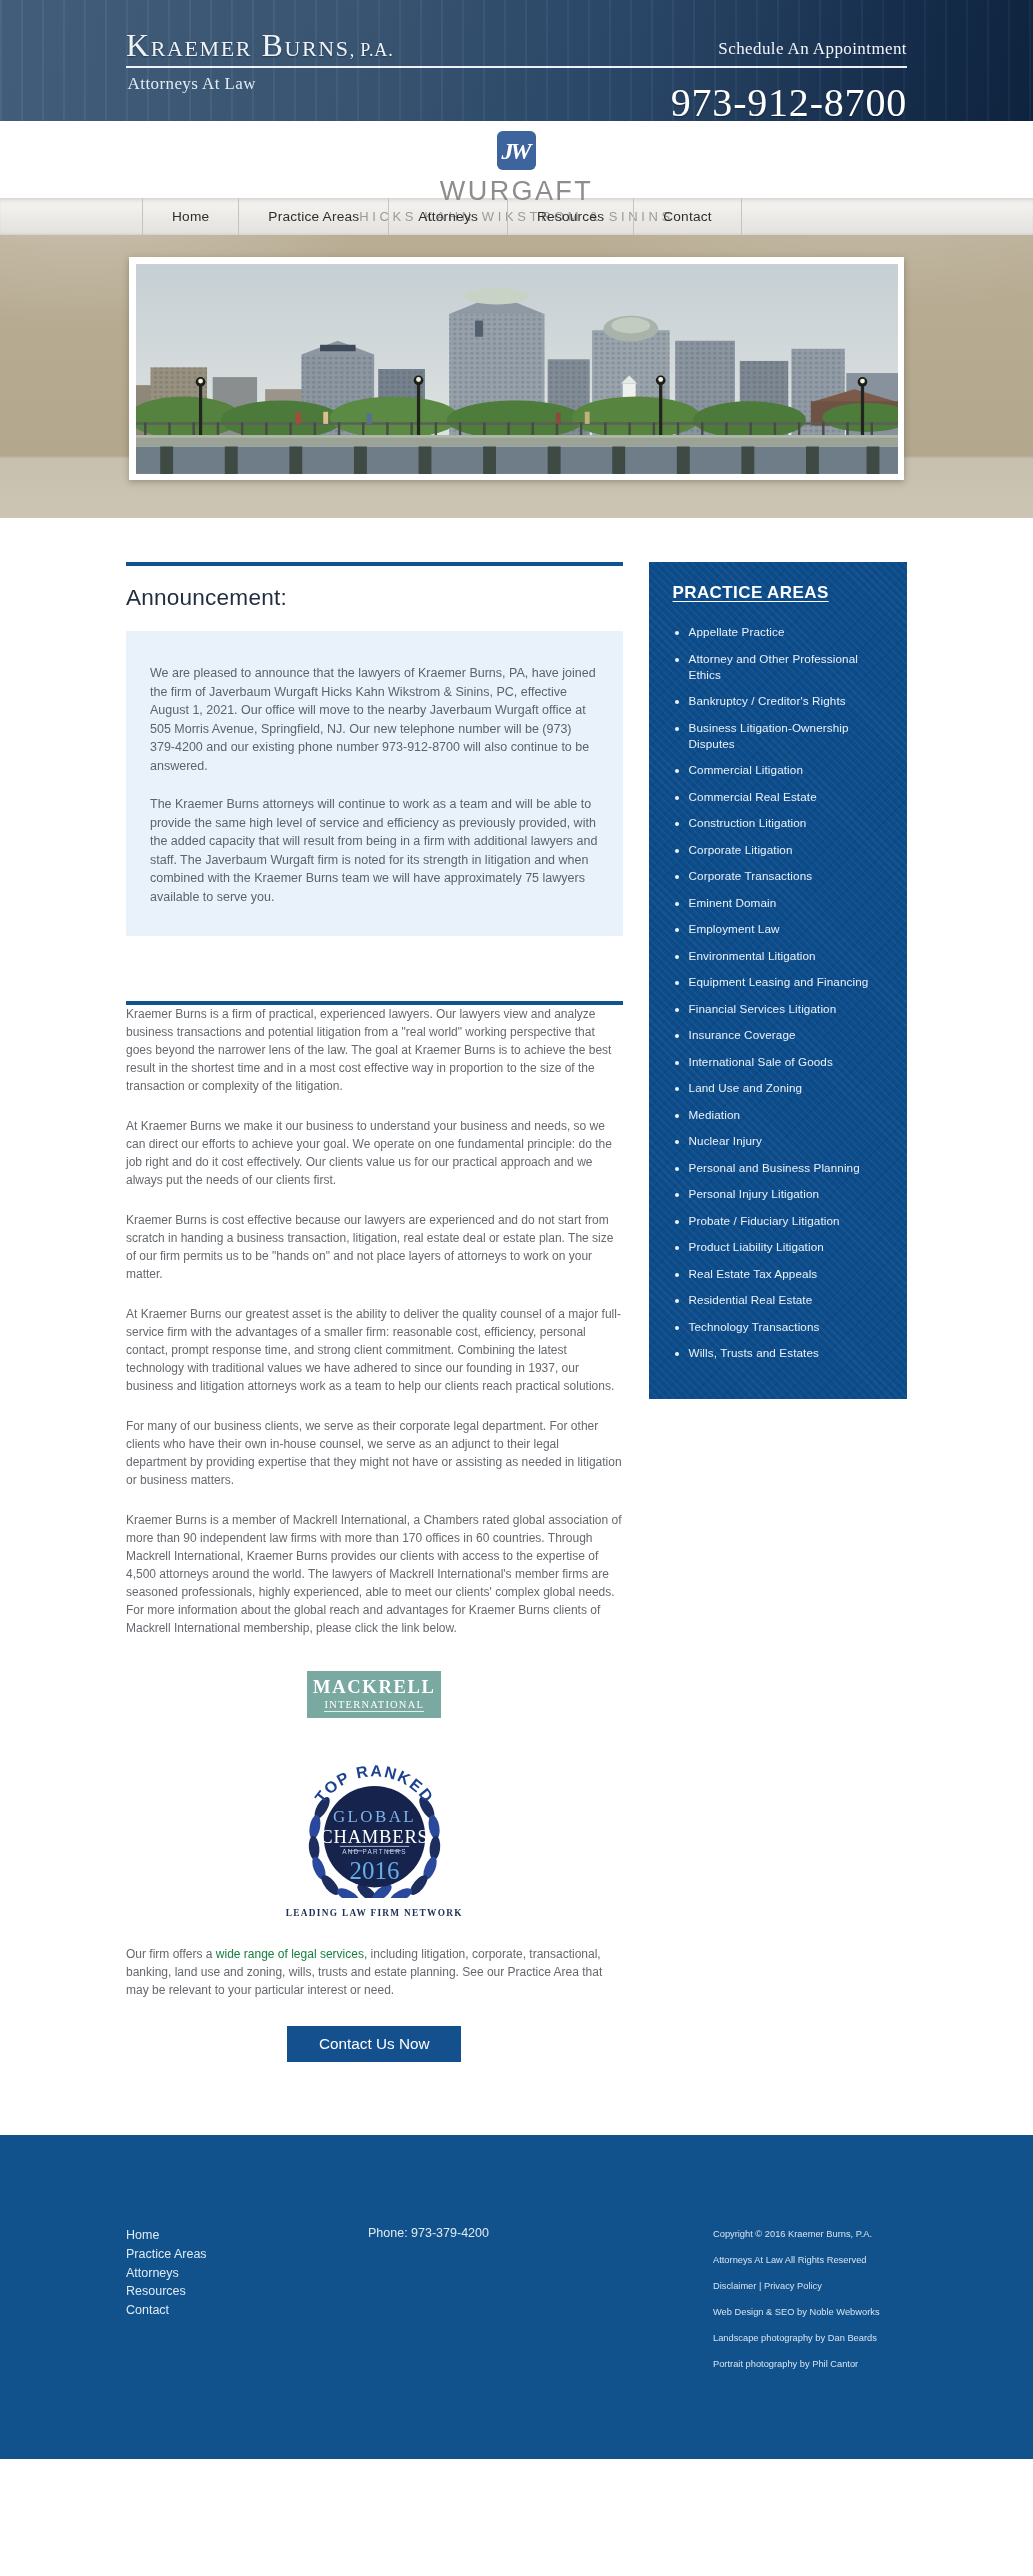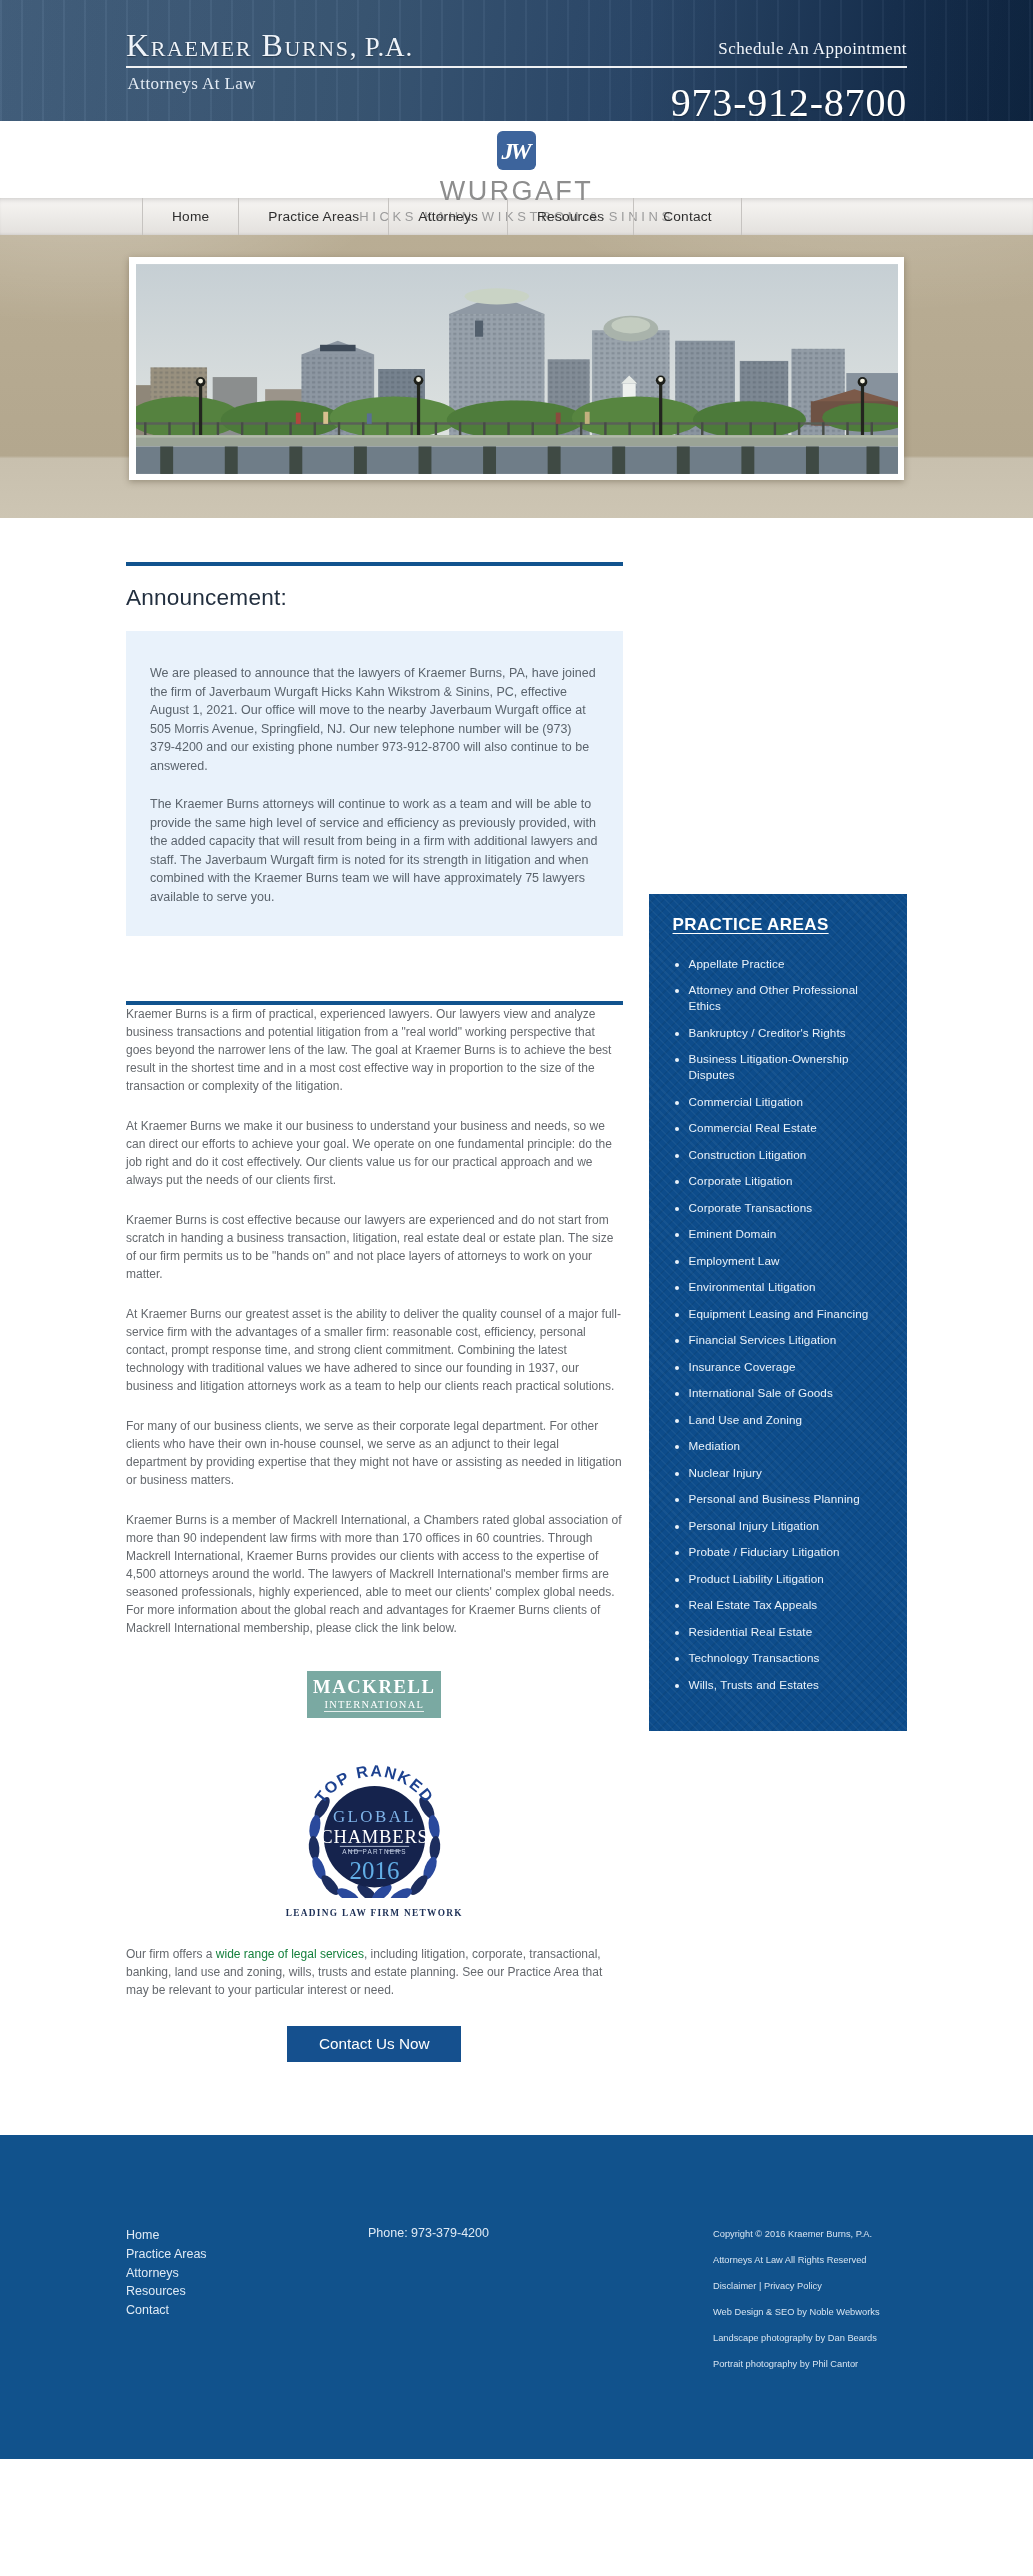--- a/index.html
+++ b/index.html
@@ -24,21 +24,21 @@
     position: absolute; left: 0; right: 0; top: 66px; height: 1.6px;
     background: rgba(255,255,255,0.92);
   }
   .firm-name {
     position: absolute; left: 0; top: 27.4px;
     font-family: "Liberation Serif", serif;
     font-variant: small-caps; font-weight: normal;
     font-size: 32px; letter-spacing: 1.6px; color: #eef3f9;
     text-shadow: 0 0.8px 1.6px rgba(0,0,0,.35);
   }
-  .firm-name .pa { font-size: 27px; letter-spacing: 0.8px; }
+  .firm-name .pa { font-size: 18px; letter-spacing: 0.8px; }
   .firm-tagline {
     position: absolute; left: 1.6px; top: 74px;
     font-family: "Liberation Serif", serif;
     font-size: 17px; color: #e3ebf4; letter-spacing: 0.4px;
   }
   .schedule-label {
     position: absolute; right: 0; top: 39px;
     font-family: "Liberation Serif", serif;
     font-size: 17px; color: #f2f6fb; letter-spacing: 0.4px;
   }
@@ -95,21 +95,21 @@
     padding-top: 22px;
   }
   .hero-frame {
     width: 775px; margin: 0 auto; background: #ffffff; padding: 6.5px;
     box-shadow: 0 1.6px 6.5px rgba(60,50,30,.35);
   }
   .hero-frame svg { display: block; }
 
   
   .main-area { background: #ffffff; padding-top: 44px; padding-bottom: 73px; }
-  .main-cols { display: flex; gap: 26px; align-items: center; }
+  .main-cols { display: flex; gap: 26px; align-items: flex-start; }
   .left-col { width: 500px; }
   .section-bar { height: 4px; background: #11538e; }
   h2.section-heading {
     font-size: 22.6px; line-height: 31px; font-weight: normal;
     color: #222f3f; margin: 16px 0 18px 0; letter-spacing: 0.2px;
   }
   .announce-box {
     background: #e9f2fb; padding: 33px 24px 29px 24px; margin-bottom: 65px;
   }
   .announce-box p { font-size: 12.5px; line-height: 18.6px; color: #5b646d; }

